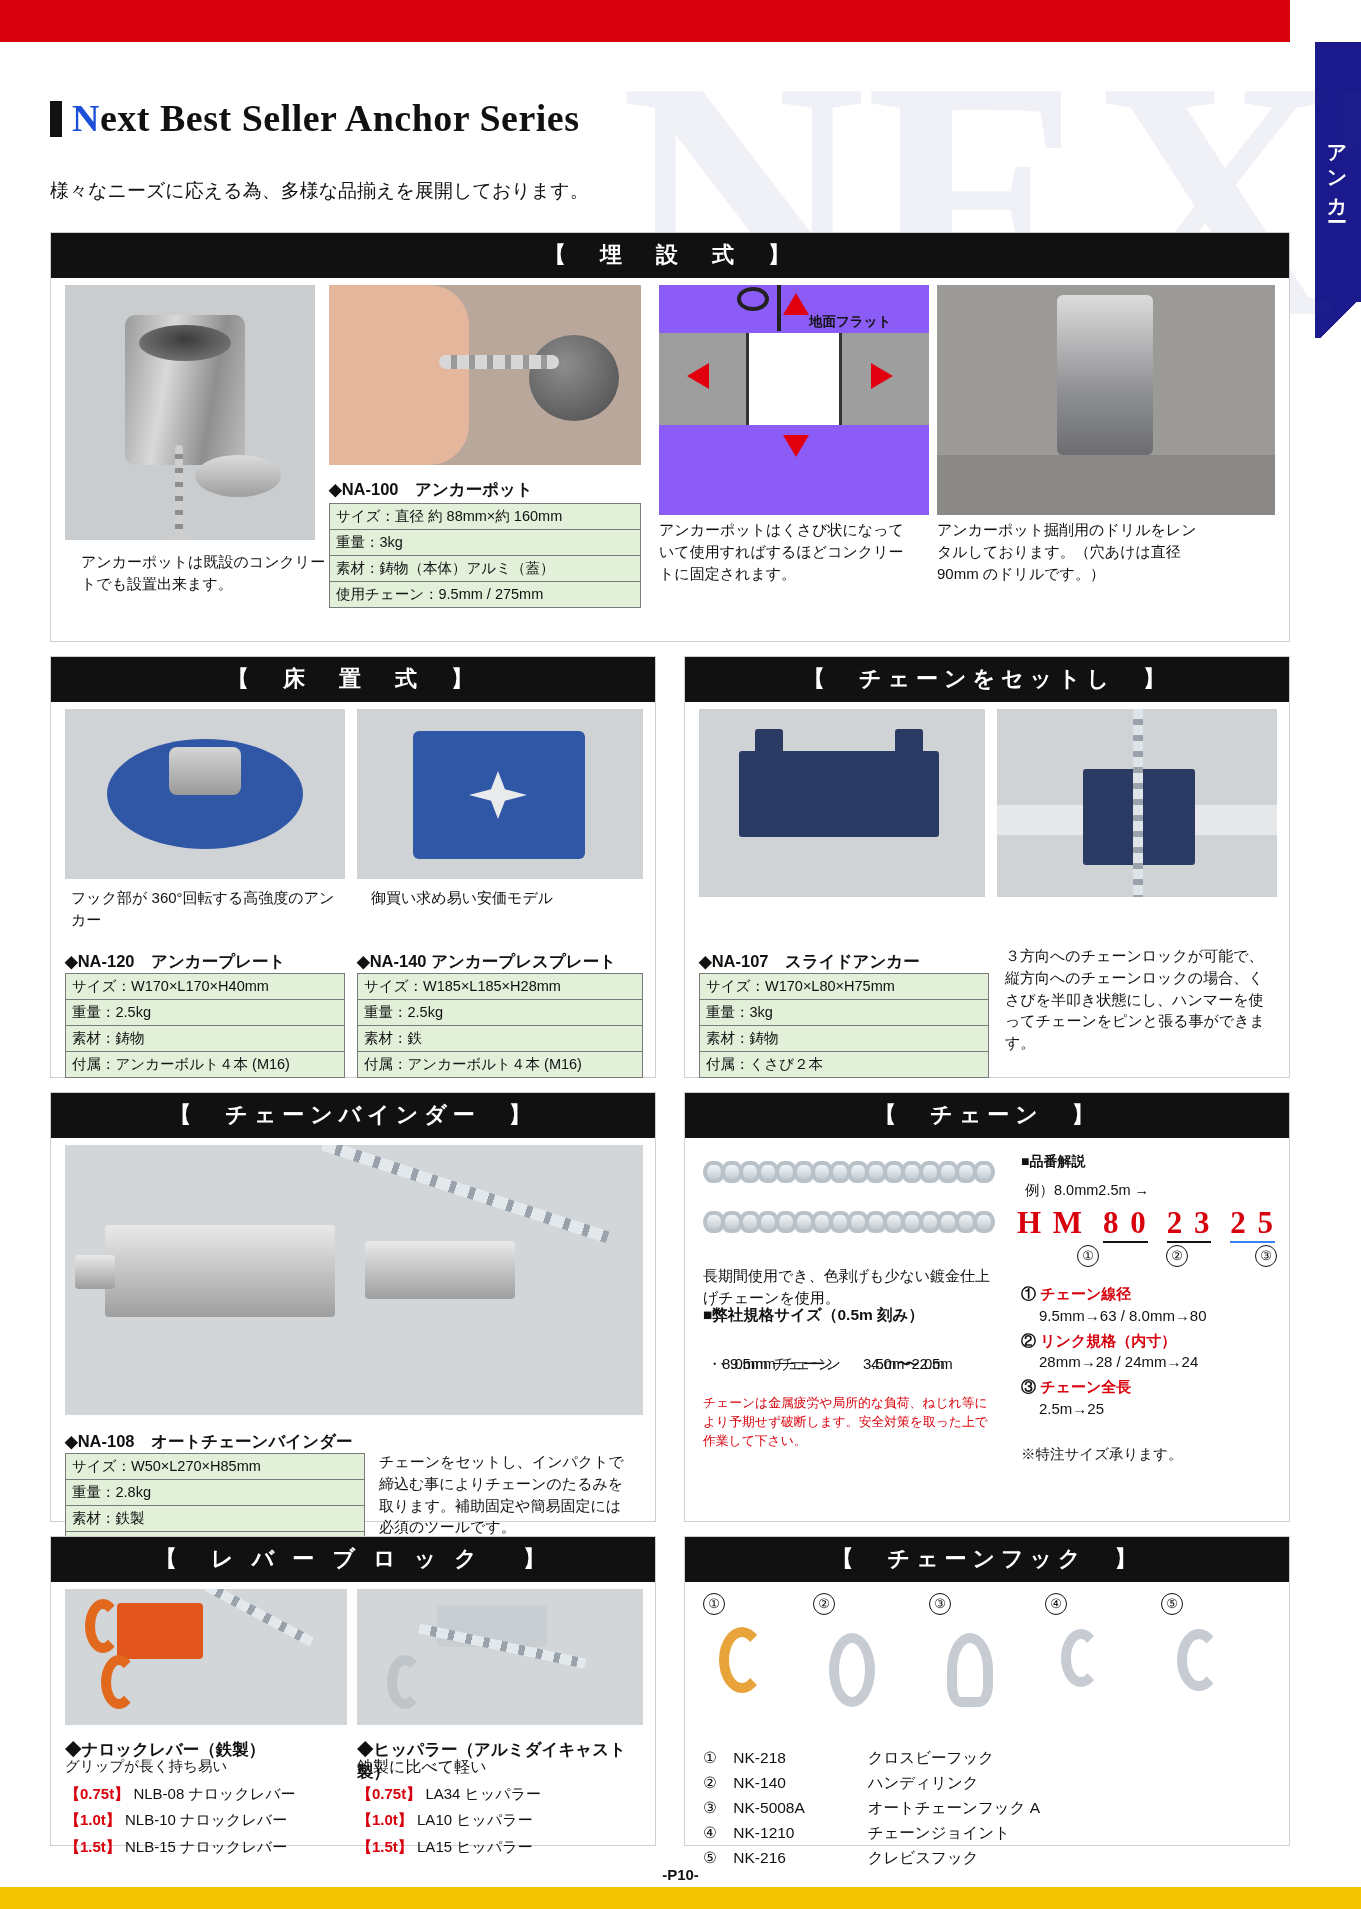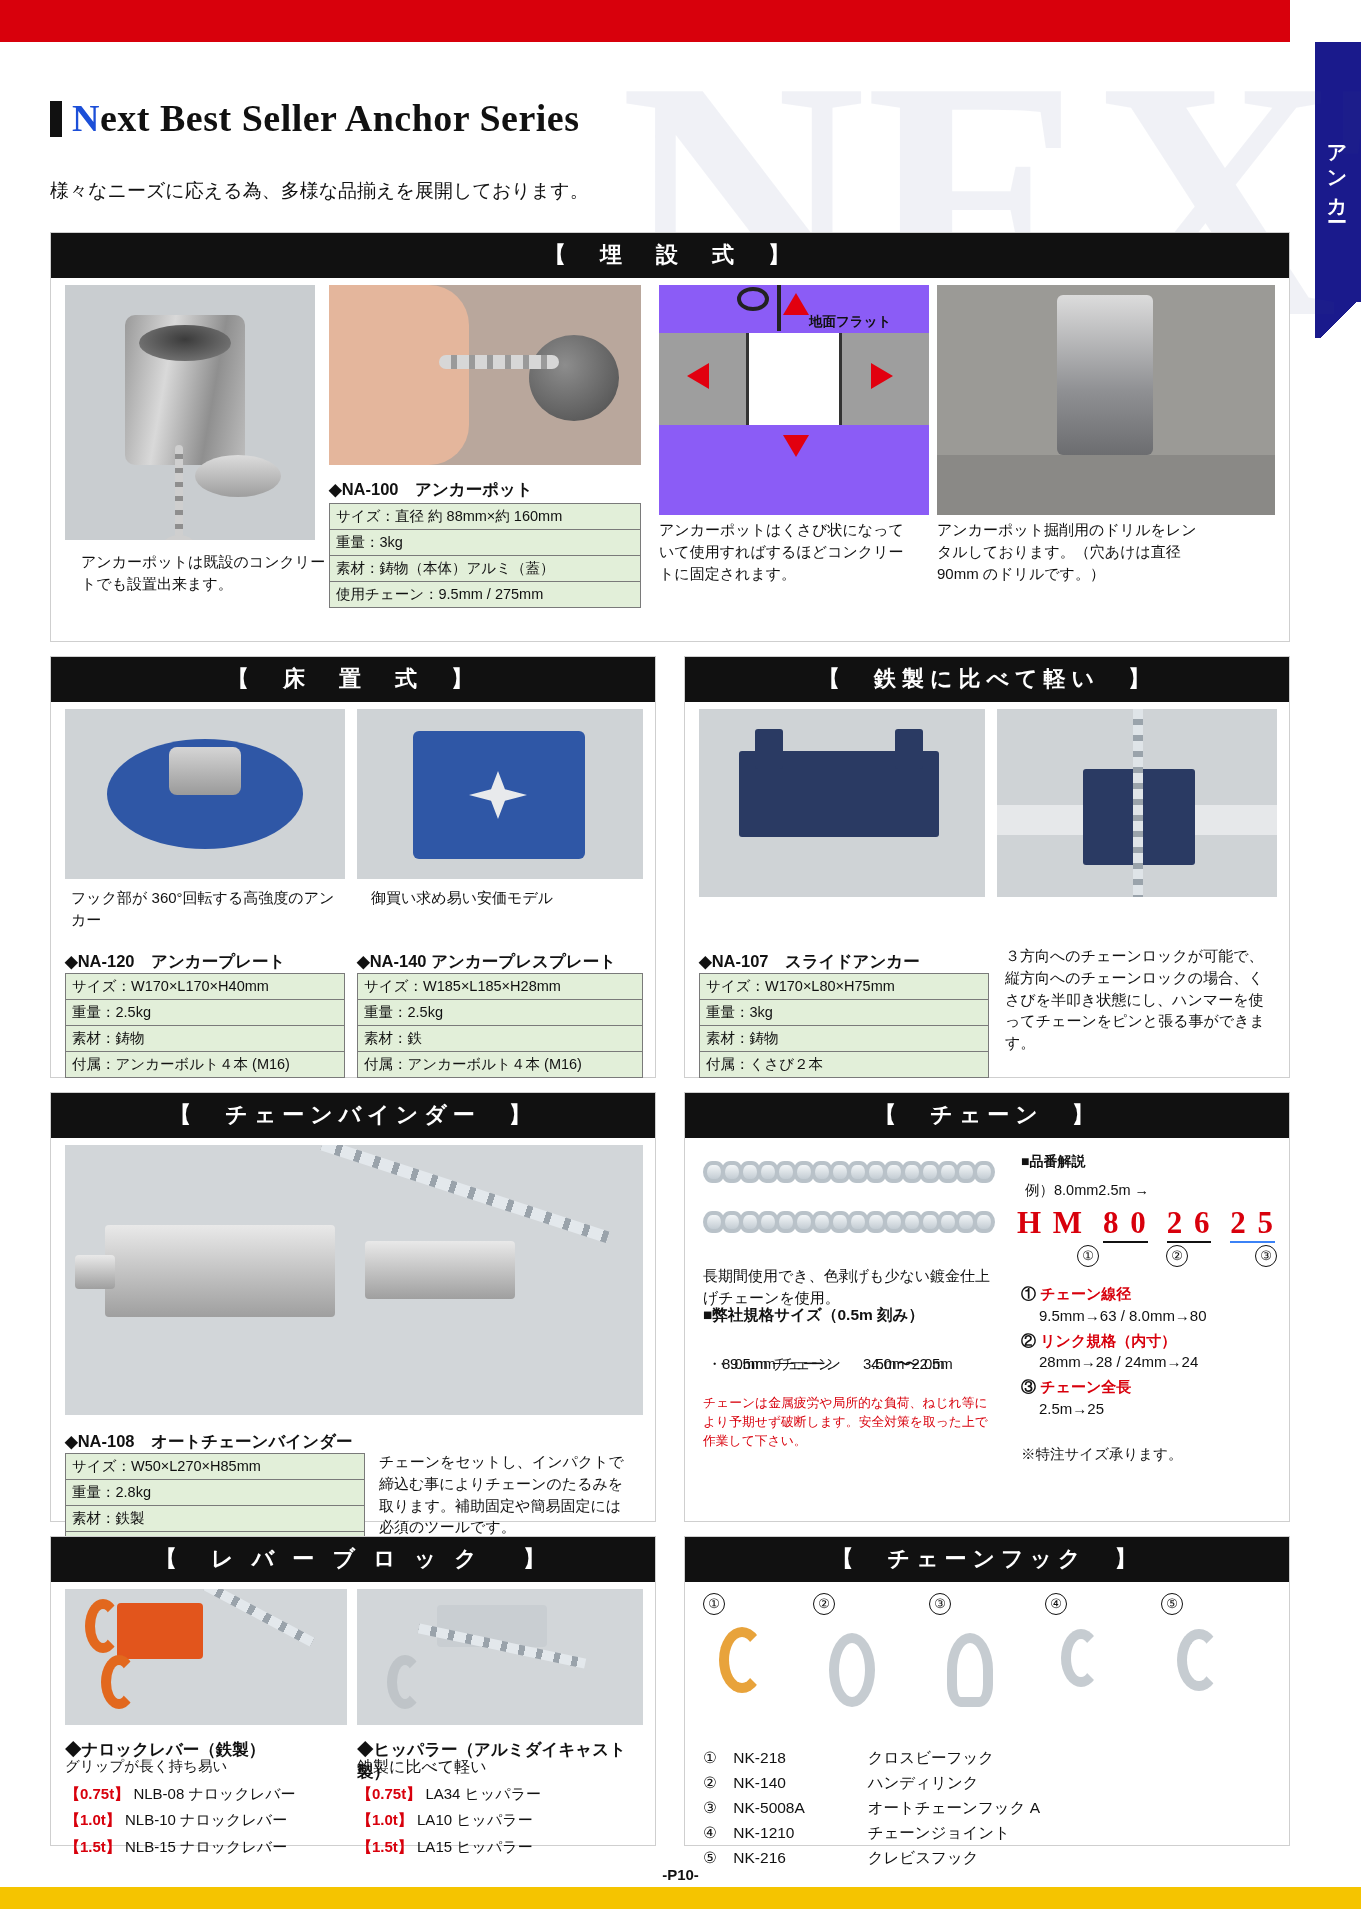--- a/index.html
+++ b/index.html
@@ -253,21 +253,21 @@
             </tr>
         <tr>
               <td>付属：アンカーボルト４本 (M16)</td>
             </tr>
       </tbody>
         </table>
     </div>
   </div>
 
   <div class="box" style="left:684px; top:656px; width:606px; height:422px;">
-    <div class="hdr">【　鉄製に比べて軽い　】</div>
+    <div class="hdr">【　チェーンをセットし　】</div>
 
     <div class="ph" style="position:absolute;left:14px;top:52px;width:286px;height:188px;background:#cfd3d6;">
       <div class="navyblock" style="left:40px;top:42px;width:200px;height:86px;"></div>
       <div class="navyblock" style="left:56px;top:20px;width:28px;height:40px;"></div>
       <div class="navyblock" style="left:196px;top:20px;width:28px;height:40px;"></div>
     </div>
     <div class="ph" style="position:absolute;left:312px;top:52px;width:280px;height:188px;background:#cfd3d6;">
       <div style="position:absolute;left:0;top:96px;width:100%;height:30px;background:#e6e8ea;"></div>
       <div class="navyblock" style="left:86px;top:60px;width:112px;height:96px;"></div>
       <div style="position:absolute;left:136px;top:0;width:10px;height:188px;
@@ -378,21 +378,21 @@
     <div style="position:absolute;left:30px;top:238px;font-size:15px;margin-top:24px;">・9.5mm チェーン　　4.0m〜2.5m</div>
     <div style="position:absolute;left:22px;top:262px;font-size:15px;">・8.0mm チェーン　　3.5m〜2.0m</div>
     <div class="warn" style="position:absolute;left:18px;top:300px;width:288px;">チェーンは金属疲労や局所的な負荷、ねじれ等により予期せず破断します。安全対策を取った上で作業して下さい。</div>
 
     <div style="position:absolute;left:336px;top:60px;font-size:14px;font-weight:bold;">■品番解説</div>
     <div style="position:absolute;left:340px;top:88px;font-size:14.5px;">例）8.0mm2.5m →</div>
 
     <div style="position:absolute;left:332px;top:112px;width:258px;display:flex;justify-content:space-between;">
       <span class="pn-big">H M</span>
       <span class="pn-big" style="border-bottom:2px solid #111;">8 0</span>
-      <span class="pn-big" style="border-bottom:2px solid #111;">2 6</span>
+      <span class="pn-big" style="border-bottom:2px solid #111;">2 3</span>
       <span class="pn-big" style="border-bottom:2px solid #3b82f6;">2 5</span>
     </div>
     <div style="position:absolute;left:392px;top:152px;width:200px;display:flex;justify-content:space-between;">
       <span class="pn-circ">①</span>
       <span class="pn-circ">②</span>
       <span class="pn-circ">③</span>
     </div>
 
     <div style="position:absolute;left:336px;top:190px;width:256px;font-size:15px;line-height:1.45;">
       <div style="font-weight:bold;"><span>①</span>

